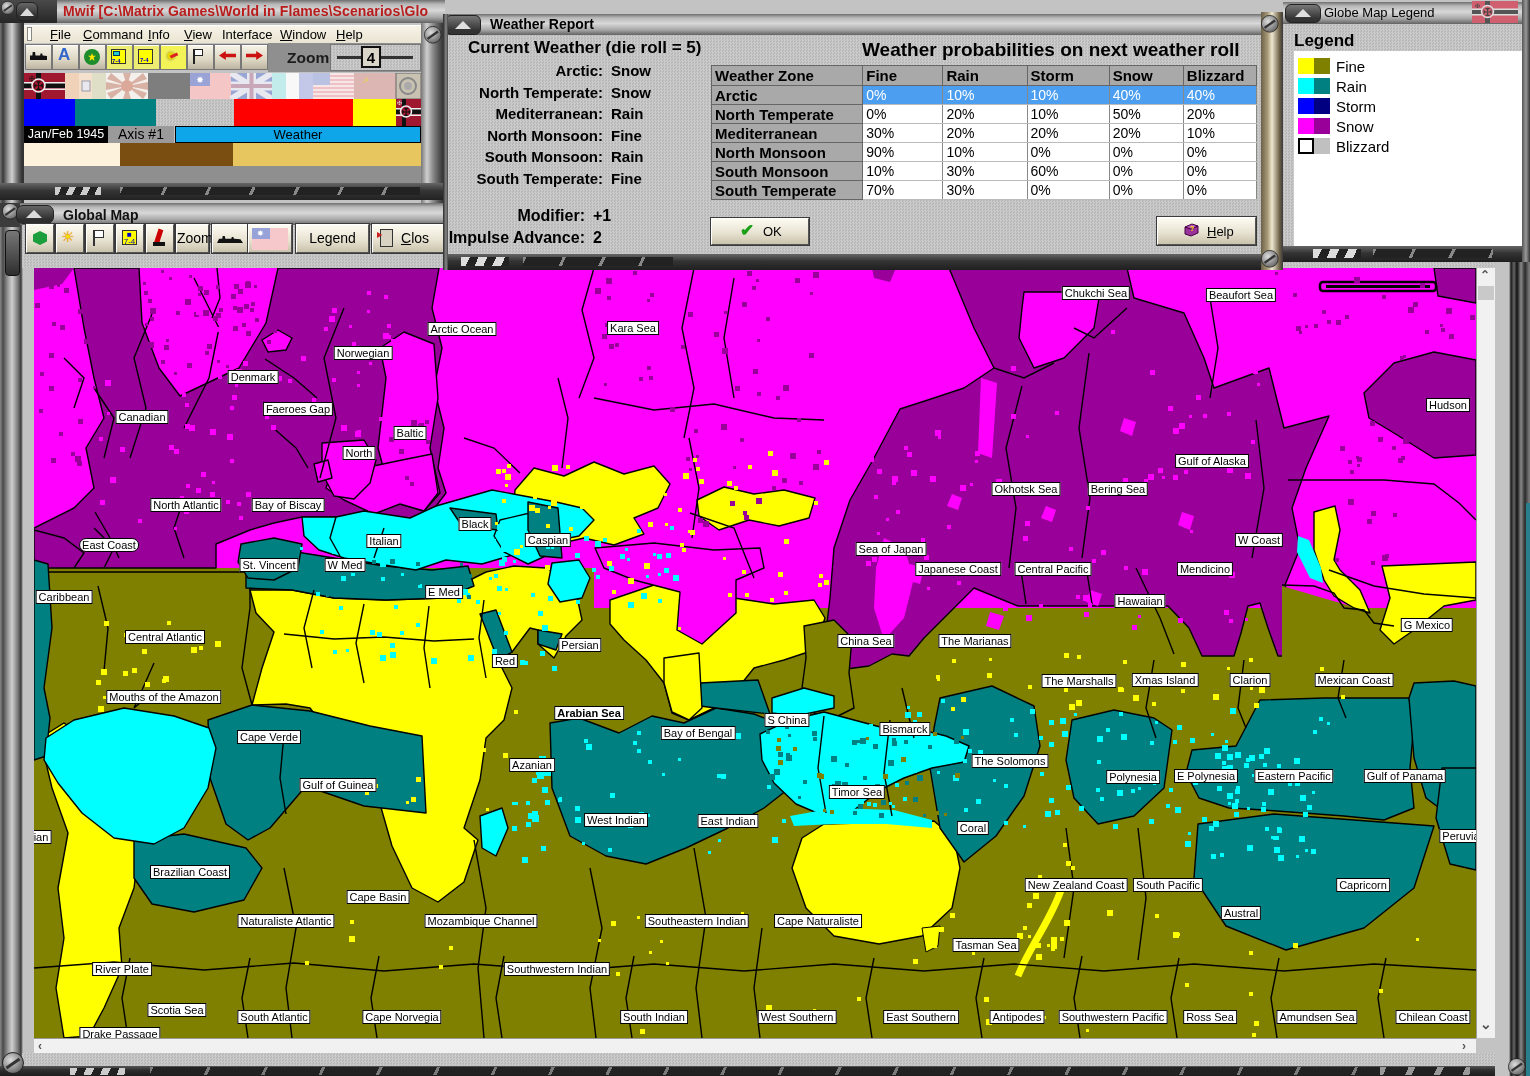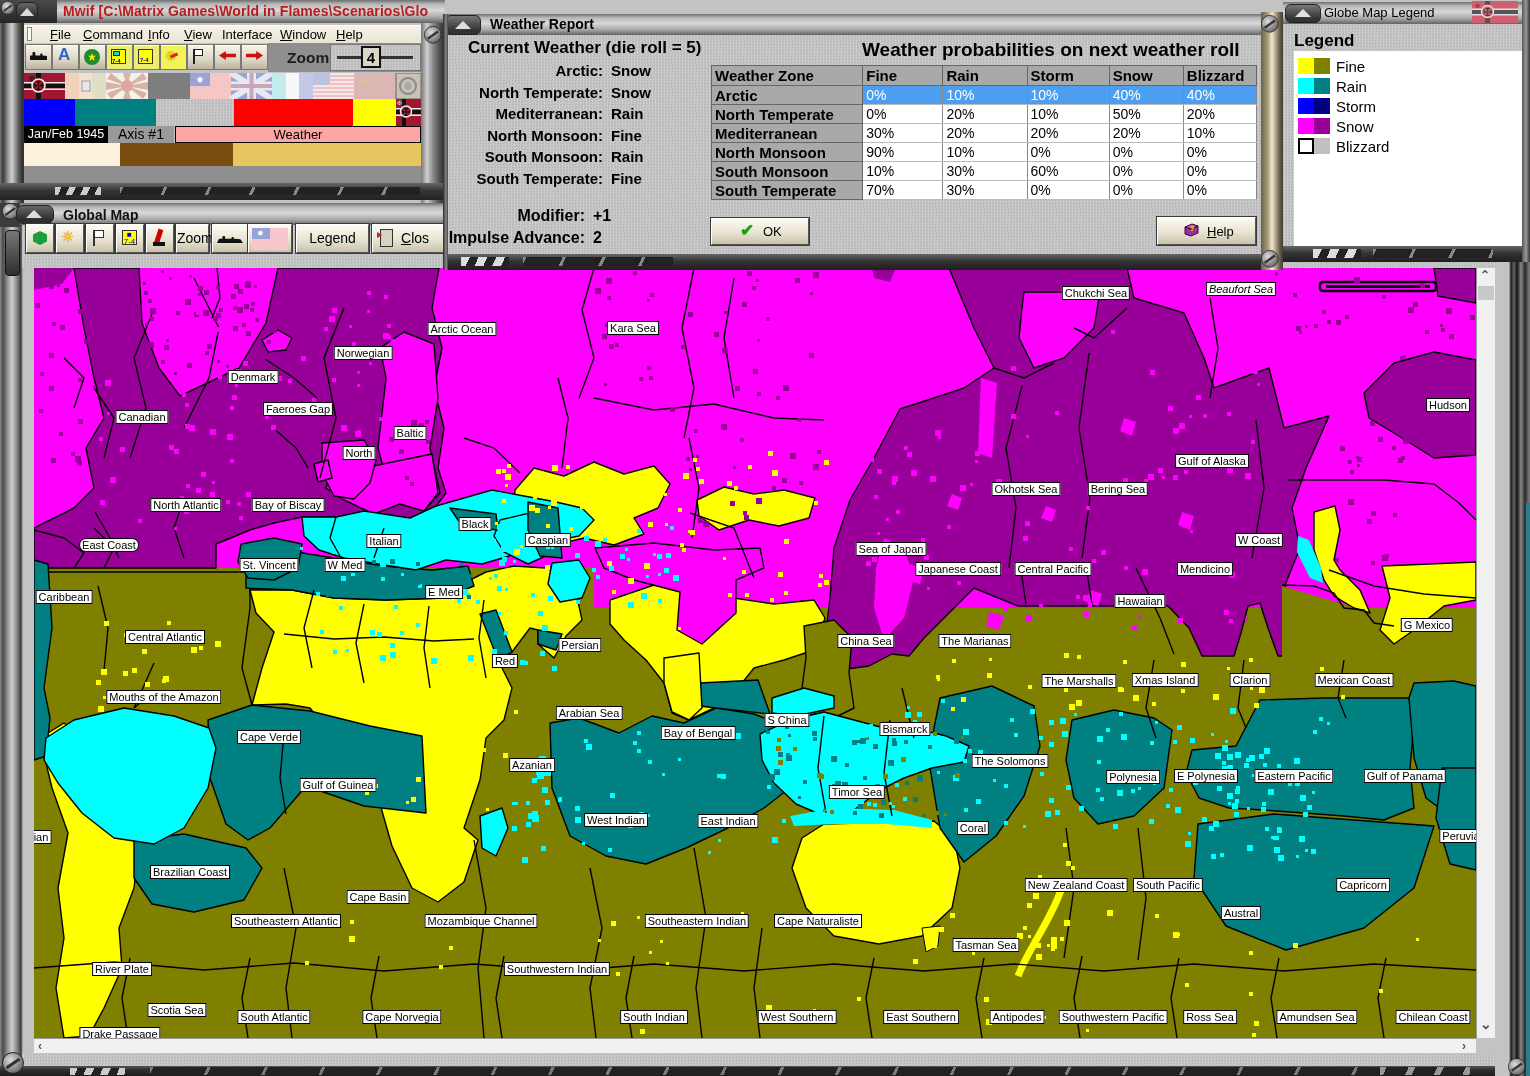--- a/index.html
+++ b/index.html
@@ -1144,21 +1144,21 @@
           <rect x="426" y="295" width="3" height="3" fill="#008080"></rect>
           <rect x="382" y="294" width="4" height="4" fill="#008080"></rect>
           <rect x="352" y="318" width="3" height="3" fill="#008080"></rect>
           <rect x="292" y="326" width="3" height="3" fill="#008080"></rect>
           <rect x="301" y="309" width="6" height="6" fill="#008080"></rect>
           <rect x="426" y="313" width="3" height="3" fill="#008080"></rect>
         </g>
   </svg>
   <div id="labels">
         <div class="mlbl" style="left:1062px;top:25px;">Chukchi Sea</div>
-        <div class="mlbl" style="left:1207px;top:21px;font-style:italic;">Beaufort Sea</div>
+        <div class="mlbl" style="left:1207px;top:27px;">Beaufort Sea</div>
         <div class="mlbl" style="left:428px;top:61px;">Arctic Ocean</div>
         <div class="mlbl" style="left:599px;top:60px;">Kara Sea</div>
         <div class="mlbl" style="left:329px;top:85px;">Norwegian</div>
         <div class="mlbl" style="left:219px;top:109px;">Denmark</div>
         <div class="mlbl" style="left:264px;top:141px;">Faeroes Gap</div>
         <div class="mlbl" style="left:108px;top:149px;">Canadian</div>
         <div class="mlbl" style="left:376px;top:165px;">Baltic</div>
         <div class="mlbl" style="left:325px;top:185px;">North</div>
         <div class="mlbl" style="left:152px;top:237px;">North Atlantic</div>
         <div class="mlbl" style="left:254px;top:237px;">Bay of Biscay</div>
@@ -1185,21 +1185,21 @@
         <div class="mlbl" style="left:1106px;top:333px;">Hawaiian</div>
         <div class="mlbl" style="left:546px;top:377px;">Persian</div>
         <div class="mlbl" style="left:471px;top:393px;">Red</div>
         <div class="mlbl" style="left:1393px;top:357px;">G Mexico</div>
         <div class="mlbl" style="left:130px;top:429px;">Mouths of the Amazon</div>
         <div class="mlbl" style="left:1045px;top:413px;">The Marshalls</div>
         <div class="mlbl" style="left:1131px;top:412px;">Xmas Island</div>
         <div class="mlbl" style="left:1216px;top:412px;">Clarion</div>
         <div class="mlbl" style="left:1320px;top:412px;">Mexican Coast</div>
         <div class="mlbl" style="left:235px;top:469px;">Cape Verde</div>
-        <div class="mlbl" style="left:555px;top:445px;">Arabian Sea</div>
+        <div class="mlbl" style="left:555px;top:445px;font-weight:bold;">Arabian Sea</div>
         <div class="mlbl" style="left:664px;top:465px;">Bay of Bengal</div>
         <div class="mlbl" style="left:753px;top:452px;">S China</div>
         <div class="mlbl" style="left:871px;top:461px;">Bismarck</div>
         <div class="mlbl" style="left:304px;top:517px;">Gulf of Guinea</div>
         <div class="mlbl" style="left:498px;top:497px;">Azanian</div>
         <div class="mlbl" style="left:976px;top:493px;">The Solomons</div>
         <div class="mlbl" style="left:1099px;top:509px;">Polynesia</div>
         <div class="mlbl" style="left:1172px;top:508px;">E Polynesia</div>
         <div class="mlbl" style="left:1260px;top:508px;">Eastern Pacific</div>
         <div class="mlbl" style="left:1371px;top:508px;">Gulf of Panama</div>
@@ -1208,21 +1208,21 @@
         <div class="mlbl" style="left:823px;top:524px;">Timor Sea</div>
         <div class="mlbl" style="left:939px;top:560px;">Coral</div>
         <div class="mlbl" style="left:1430px;top:568px;">Peruvian</div>
         <div class="mlbl" style="left:7px;top:569px;">ian</div>
         <div class="mlbl" style="left:156px;top:604px;">Brazilian Coast</div>
         <div class="mlbl" style="left:344px;top:629px;">Cape Basin</div>
         <div class="mlbl" style="left:1042px;top:617px;">New Zealand Coast</div>
         <div class="mlbl" style="left:1134px;top:617px;">South Pacific</div>
         <div class="mlbl" style="left:1207px;top:645px;">Austral</div>
         <div class="mlbl" style="left:1329px;top:617px;">Capricorn</div>
-        <div class="mlbl" style="left:252px;top:653px;">Southeastern Atlantic</div>
+        <div class="mlbl" style="left:252px;top:653px;">Naturaliste Atlantic</div>
         <div class="mlbl" style="left:447px;top:653px;">Mozambique Channel</div>
         <div class="mlbl" style="left:663px;top:653px;">Southeastern Indian</div>
         <div class="mlbl" style="left:784px;top:653px;">Cape Naturaliste</div>
         <div class="mlbl" style="left:952px;top:677px;">Tasman Sea</div>
         <div class="mlbl" style="left:88px;top:701px;">River Plate</div>
         <div class="mlbl" style="left:523px;top:701px;">Southwestern Indian</div>
         <div class="mlbl" style="left:143px;top:742px;">Scotia Sea</div>
         <div class="mlbl" style="left:240px;top:749px;">South Atlantic</div>
         <div class="mlbl" style="left:368px;top:749px;">Cape Norvegia</div>
         <div class="mlbl" style="left:620px;top:749px;">South Indian</div>
@@ -1396,21 +1396,21 @@
         <rect y="9" width="25" height="1.5" fill="#eee"></rect>
         <rect y="15.5" width="25" height="1.5" fill="#eee"></rect>
         <circle cx="10" cy="12.5" r="5.5" fill="#a01830" stroke="#eee" stroke-width="1.5"></circle>
         <text x="10" y="17" font-size="11" text-anchor="middle" fill="#111">✠</text>
         <text x="1" y="6" font-size="6" fill="#ddd">✠</text>
       </svg>
   </div>
 
   <div class="abs" style="left:24px;top:126px;width:84px;height:17px;background:#000;color:#fff;font-size:12.5px;line-height:17px;text-align:center;">Jan/Feb 1945</div>
   <div class="abs" style="left:108px;top:126px;width:66px;height:17px;background:#9a9a9a;color:#000;font-size:14px;line-height:17px;text-align:center;">Axis #1</div>
-  <div class="abs" style="left:175px;top:126px;width:246px;height:17px;background:#fca5a5;border:1px solid #000;color:#000;font-size:13px;line-height:15px;text-align:center;">Weather</div>
+  <div class="abs" style="left:175px;top:126px;width:246px;height:17px;background:#0ea5e9;border:1px solid #000;color:#000;font-size:13px;line-height:15px;text-align:center;">Weather</div>
 
   <div class="abs" style="left:24px;top:143px;width:96px;height:23px;background:#fdf3dd;"></div>
   <div class="abs" style="left:120px;top:143px;width:113px;height:23px;background:#7a4e10;"></div>
   <div class="abs" style="left:233px;top:143px;width:188px;height:23px;background:#e7c55f;"></div>
   <div class="abs" style="left:24px;top:166px;width:397px;height:17px;background:#8f8f8f;"></div>
 
   <div class="abs" style="left:0;top:183px;width:445px;height:17px;background:linear-gradient(180deg,#666 0,#353535 45%,#222 100%);"></div>
   <div class="abs" style="left:55px;top:187px;width:46px;height:8px;background:repeating-linear-gradient(115deg,#ccc 0 6px,#222 6px 13px);"></div>
   <div class="abs" style="left:120px;top:187px;width:300px;height:8px;background:repeating-linear-gradient(115deg,#888 0 3px,#222 3px 40px);"></div>
 </div>

